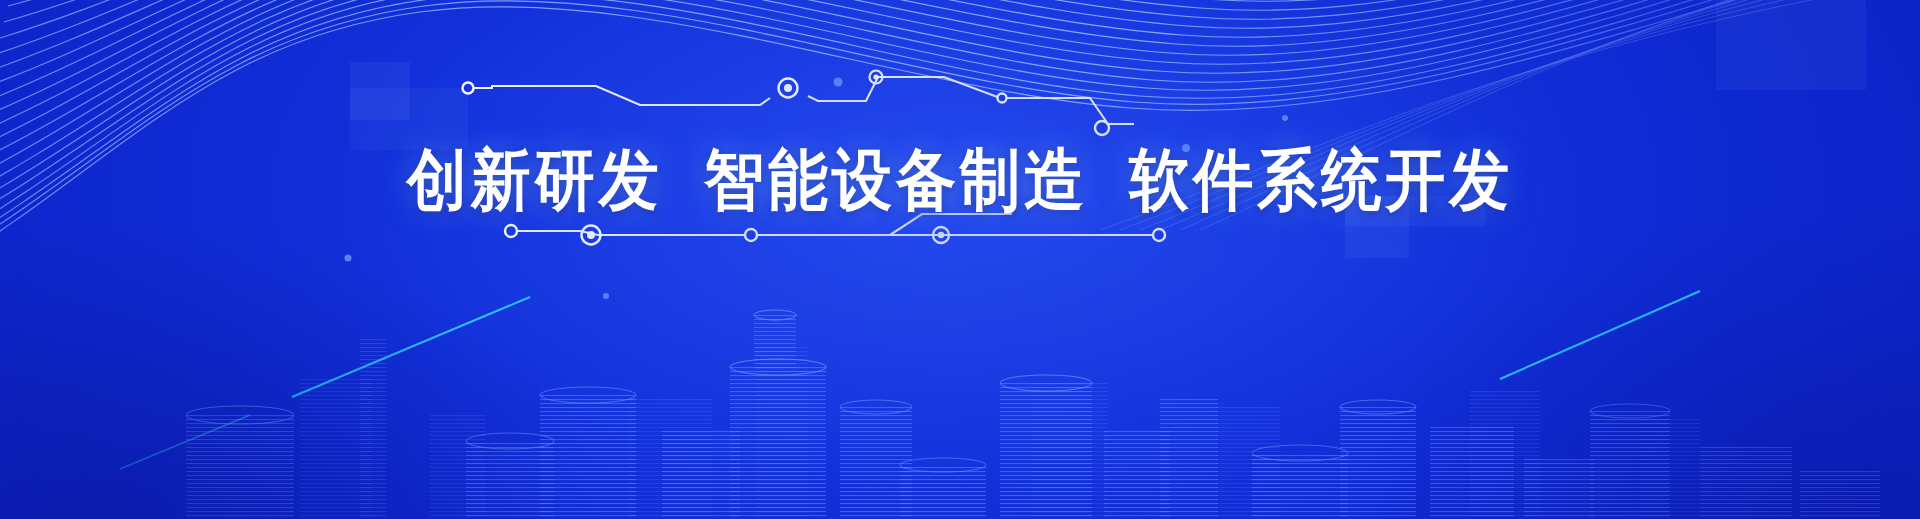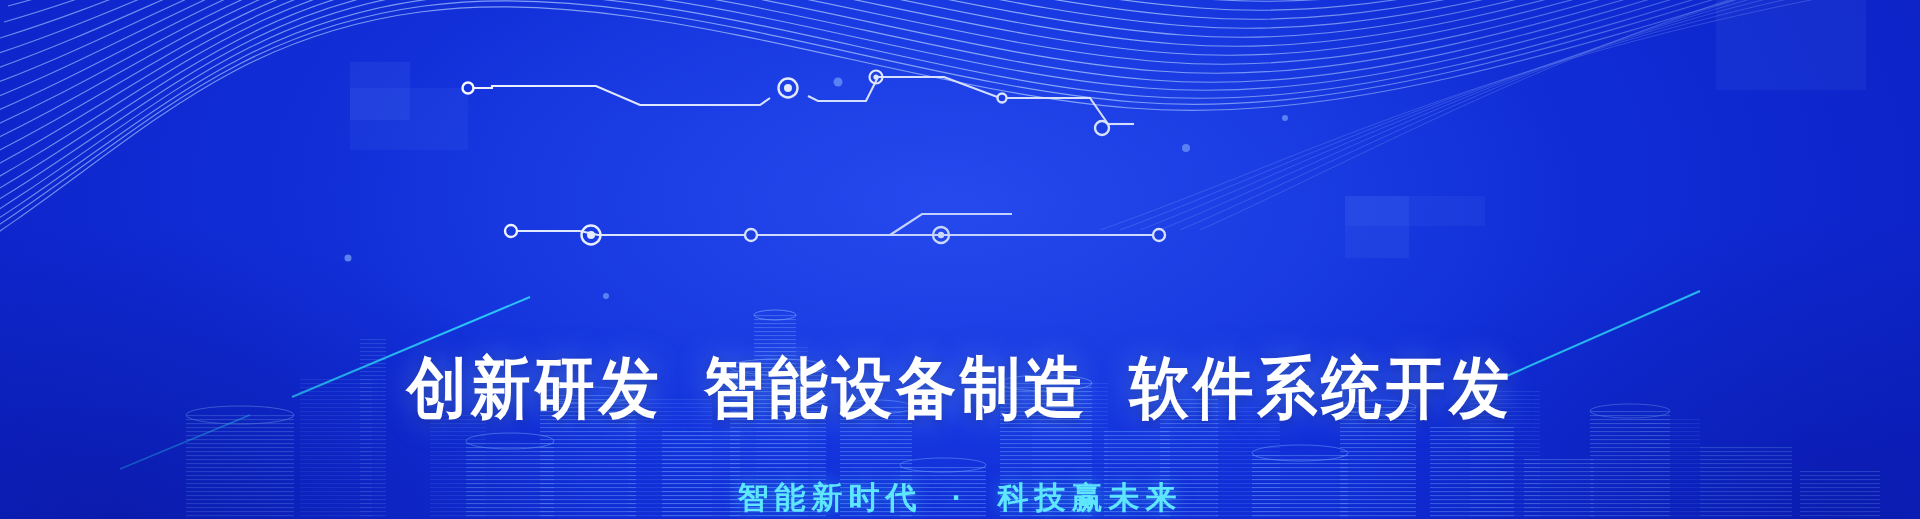--- a/index.html
+++ b/index.html
@@ -35,21 +35,21 @@
   
   .city{position:absolute;left:0;bottom:0;width:1920px;height:300px;}
 
   
   .circuit{position:absolute;left:0;top:0;width:1920px;height:519px;}
 
   
   .content{
     position:absolute;left:0;top:0;width:1920px;height:519px;
     display:flex;flex-direction:column;align-items:center;
-    justify-content:flex-end;
+    justify-content:space-between;
   }
   .title{
     margin-top:136px;
     font-size:60px;
     font-weight:700;
     letter-spacing:4px;
     color:#ffffff;
     white-space:pre;
     text-shadow:0 0 26px rgba(110,170,255,.55), 0 2px 10px rgba(0,10,80,.45);
     transform:scaleY(1.12);
@@ -233,16 +233,15 @@
       <circle cx="348" cy="258" r="3.5"></circle>
       <circle cx="1285" cy="118" r="3"></circle>
       <circle cx="606" cy="296" r="3"></circle>
     </g>
   </svg>
 
   <div class="vignette"></div>
 
   <div class="content">
     <div class="title">创新研发  智能设备制造  软件系统开发</div>
-    <div class="subtitle">智能新时代  ·  科技赢未来</div>
   </div>
 
 </div>
 
 </body></html>

